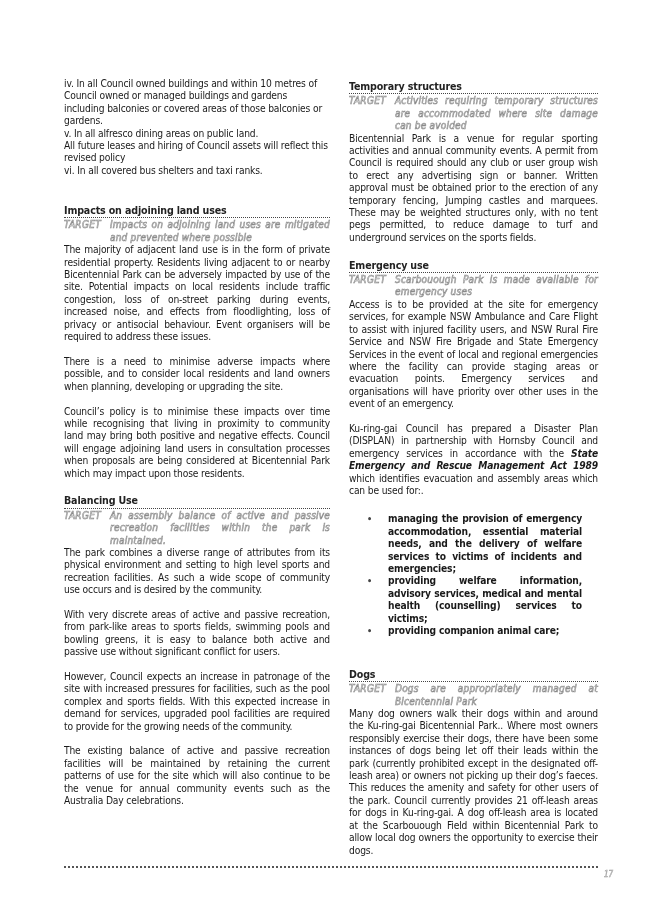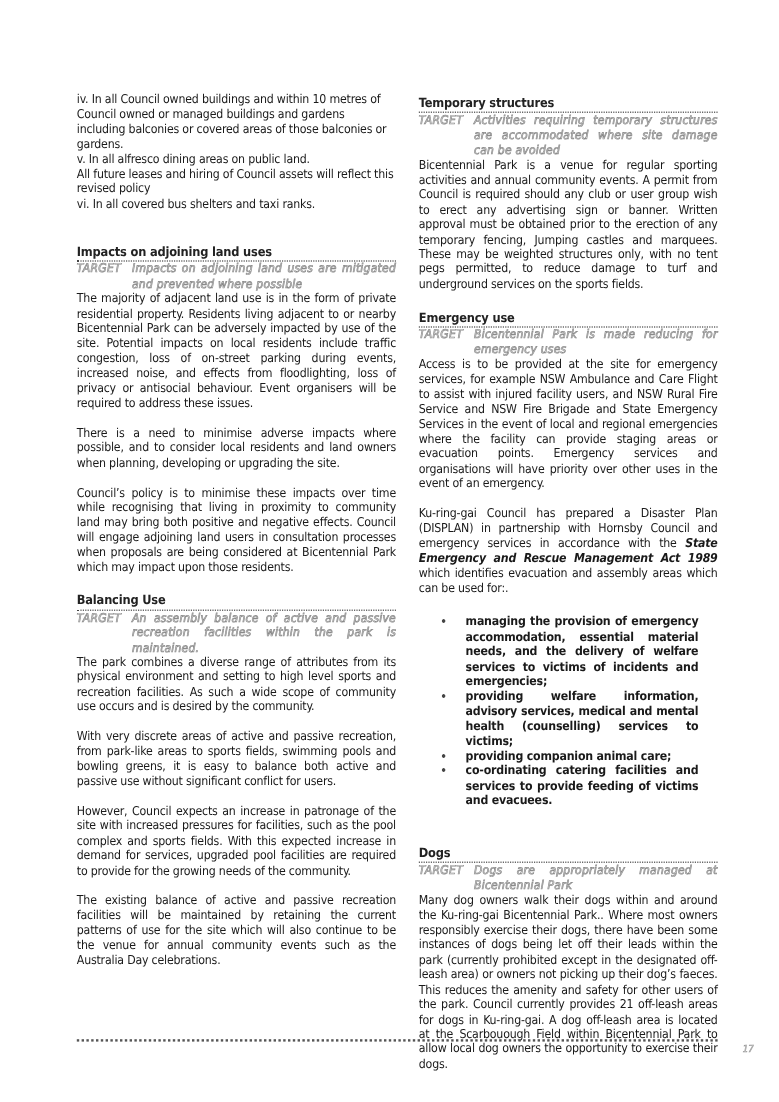--- a/index.html
+++ b/index.html
@@ -16,21 +16,21 @@
     .target { display: flex; margin-top: 1px; color: #888; font-style: italic;
       font-size: 10px; line-height: 12.4px; }
     .target .tlabel { width: 46px; flex: 0 0 46px; font-style: italic; letter-spacing: 0.3px; }
     .target .ttext { flex: 1; text-align: justify; letter-spacing: 0.2px; }
     .target .tlabel, .target .ttext { color: transparent; -webkit-text-stroke: 0.6px #8a8a8a; }
     ul.bullets { list-style: none; margin: 16px; padding: 0; font-weight: bold; }
     ul.bullets li { position: relative; padding-left: 23px; text-align: justify; }
     ul.bullets li::before { content: "\2022"; position: absolute; left: 2px; top: 0; color: #444; font-size: 9px; }
     em { font-style: italic; font-weight: bold; }
     .footer-rule { position: absolute; left: 64px; top: 866px; width: 534px; border-top: 2px dotted #555; }
-    .page-num { position: absolute; left: 619px; top: 870px; font-size: 8px; color: transparent;
+    .page-num { position: absolute; left: 604px; top: 870px; font-size: 8px; color: transparent;
       -webkit-text-stroke: 0.5px #999; font-style: italic; }
   </style>
 </head>
 <body>
 
 <div class="col left">
   <p>iv. In all Council owned buildings and within 10 metres of Council owned or managed buildings and gardens including balconies or covered areas of those balconies or gardens.</p>
   <p>v. In all alfresco dining areas on public land.</p>
   <p>All future leases and hiring of Council assets will reflect this revised policy</p>
   <p>vi. In all covered bus shelters and taxi ranks.</p>
@@ -75,30 +75,29 @@
       <span class="ttext">Activities requiring temporary structures are accommodated where site damage can be avoided</span>
     </div>
     <p class="just">Bicentennial Park is a venue for regular sporting activities and annual community events. A permit from Council is required should any club or user group wish to erect any advertising sign or banner. Written approval must be obtained prior to the erection of any temporary fencing, Jumping castles and marquees. These may be weighted structures only, with no tent pegs permitted, to reduce damage to turf and underground services on the sports fields.</p>
   </div>
   <div class="gap"></div>
 
   <div>
     <div class="heading">Emergency use</div>
     <div class="target">
       <span class="tlabel">TARGET</span>
-      <span class="ttext">Bicentennial Park is made reducing for emergency uses</span>
+      <span class="ttext">Scarbouough Park is made available for emergency uses</span>
     </div>
     <p class="just">Access is to be provided at the site for emergency services, for example NSW Ambulance and Care Flight to assist with injured facility users, and NSW Rural Fire Service and NSW Fire Brigade and State Emergency Services in the event of local and regional emergencies where the facility can provide staging areas or evacuation points. Emergency services and organisations will have priority over other uses in the event of an emergency.</p>
     <div class="gap"></div>
     <p class="just"><span>Ku-ring-gai Council has prepared a Disaster Plan (DISPLAN) in partnership with Hornsby Council and emergency services in accordance with the </span><em>State Emergency and Rescue Management Act 1989</em><span> which identifies evacuation and assembly areas which can be used for:.</span></p>
     <ul class="bullets">
       <li>managing the provision of emergency accommodation, essential material needs, and the delivery of welfare services to victims of incidents and emergencies;</li>
       <li>providing welfare information, advisory services, medical and mental health (counselling) services to victims;</li>
       <li>providing companion animal care;</li>
-      <li>co-ordinating catering facilities and services to provide feeding of victims and evacuees.</li>
     </ul>
   </div>
   <div class="gap"></div>
 
   <div>
     <div class="heading">Dogs</div>
     <div class="target">
       <span class="tlabel">TARGET</span>
       <span class="ttext">Dogs are appropriately managed at Bicentennial Park</span>
     </div>

